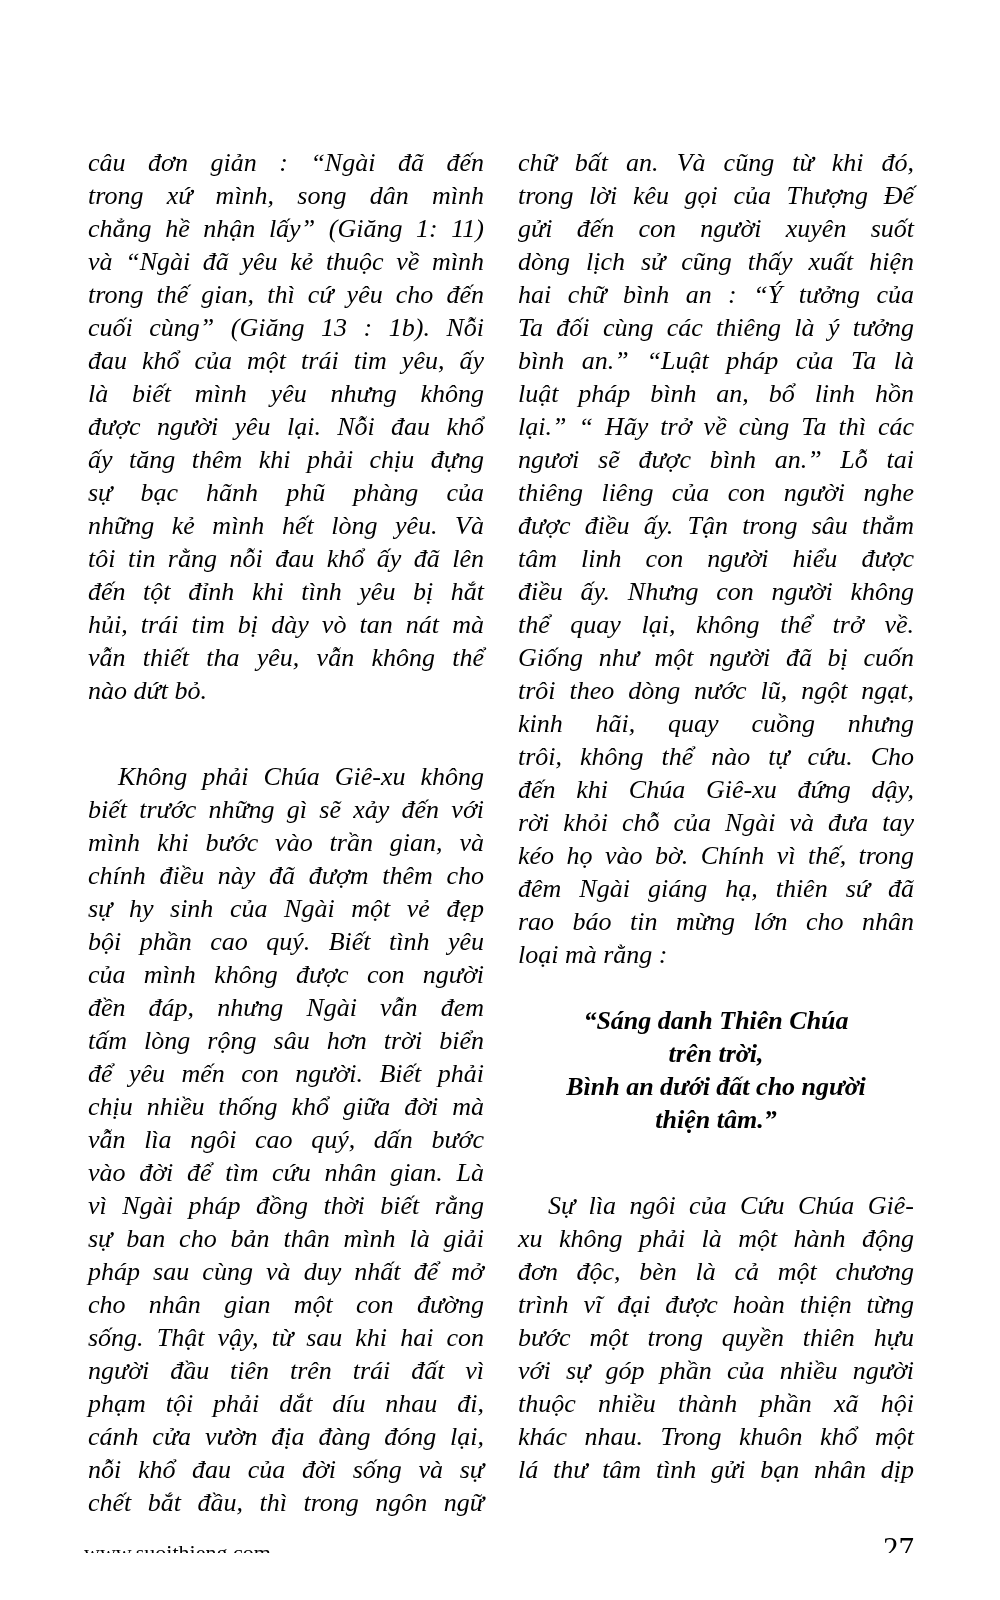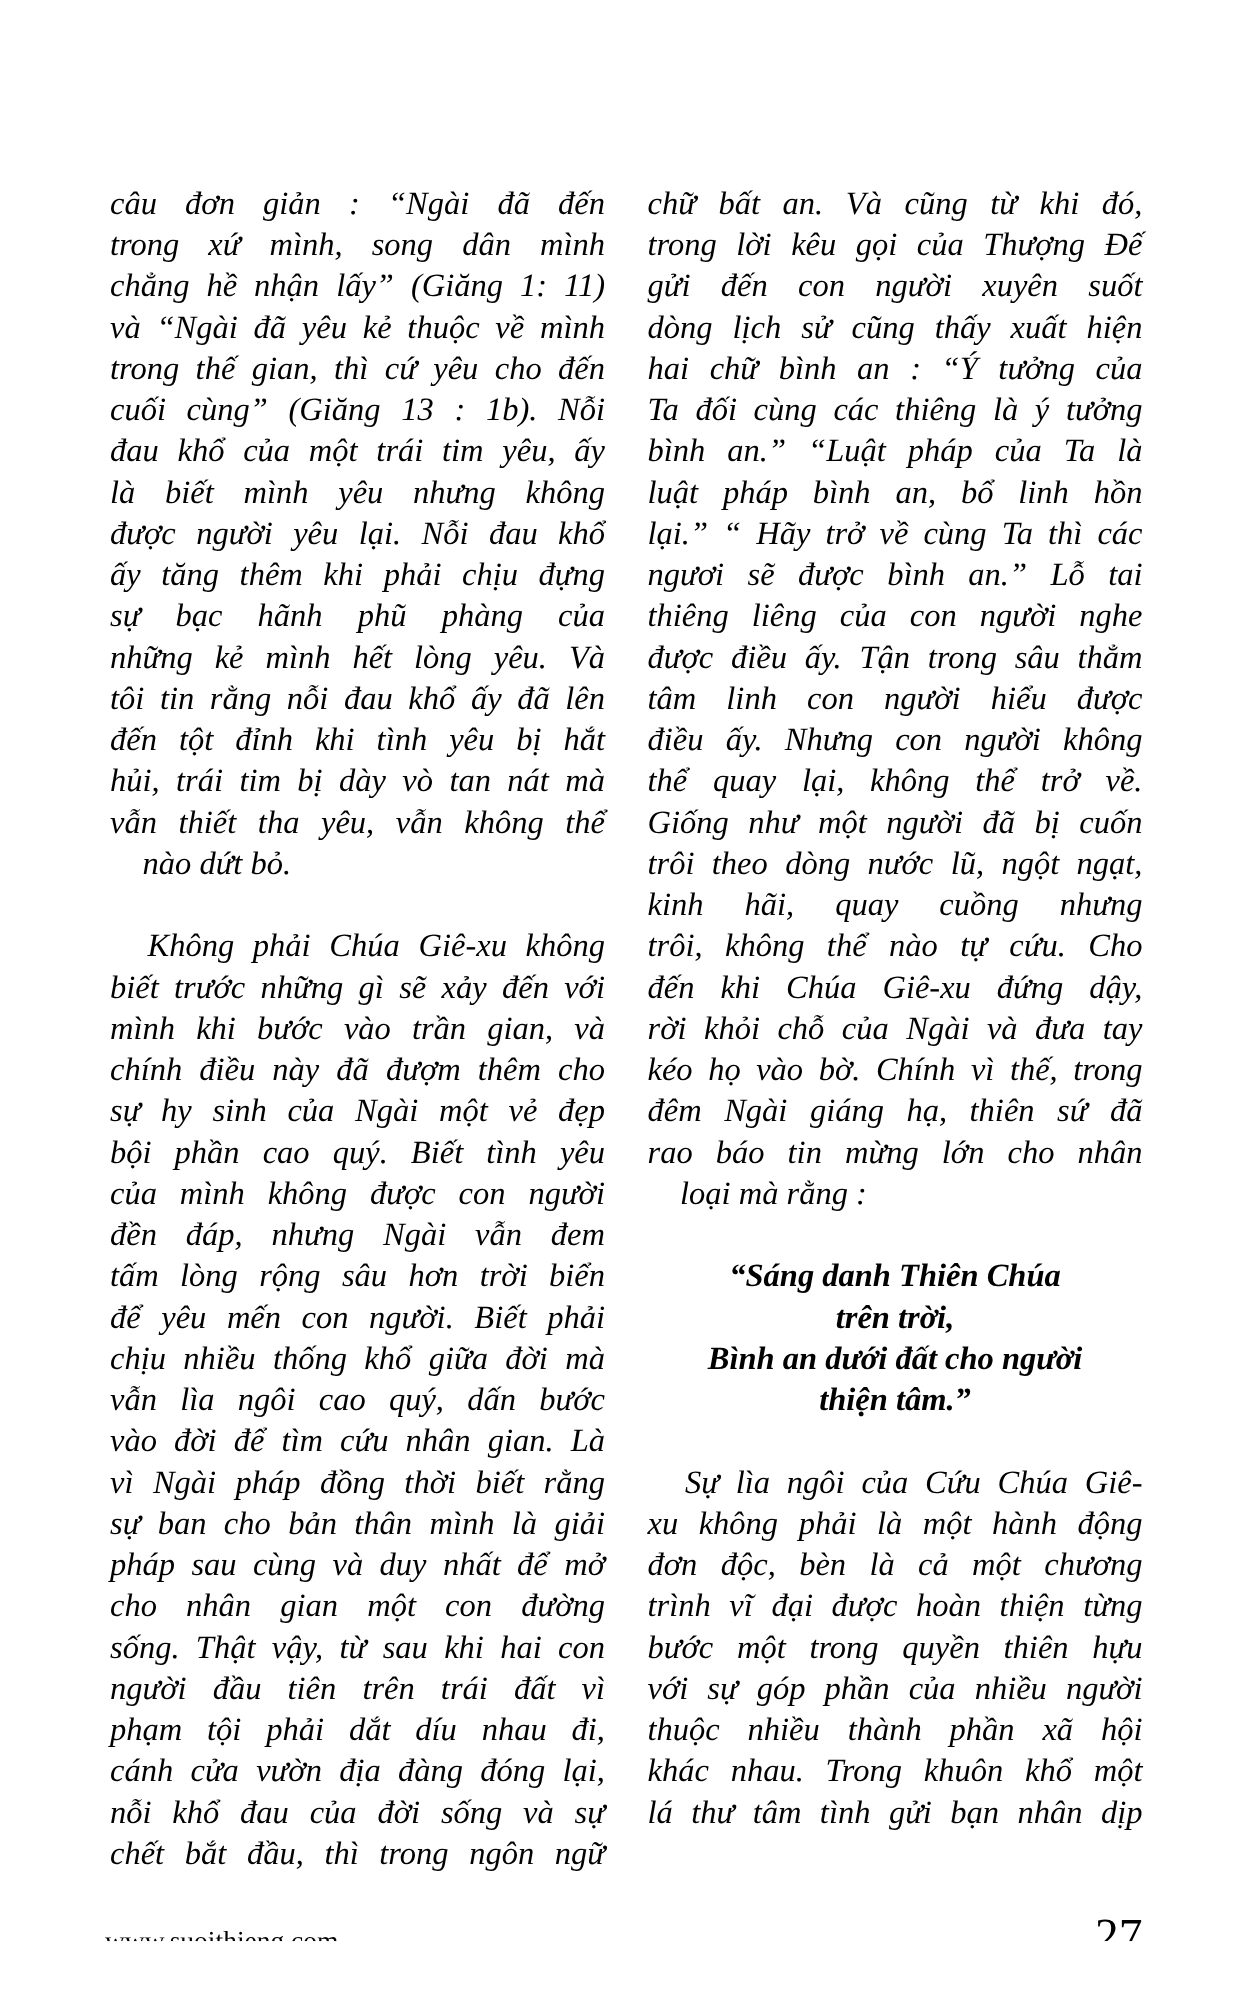--- a/index.html
+++ b/index.html
@@ -23,40 +23,39 @@
   .col-left  { left:88px;  }
   .col-right { left:518px; }
   .line {
     height:33px;
     text-align:justify;
     text-align-last:justify;
   }
   .line.end {
     text-align:left;
     text-align-last:left;
-    margin-left:26px;
   }
-  .line.indent { text-indent:30px; }
+  .line.indent { text-indent:30px;margin-top:20px; }
   .line.blank  { }
   .line.quote {
     font-weight:bold;
     text-align:right;
     text-align-last:center;
   }
   .footer-site {
     position:absolute;
     left:84px; top:1536px;
     font-size:22px;
     font-style:normal;
     line-height:34px;
   }
   .footer-page {
     position:absolute;
     right:106px; top:1532px;
-    font-size:38px;
+    font-size:31px;
     font-style:normal;
     line-height:34px;
   }
 </style>
 </head>
 <body>
 
 <div class="page">
 
   <div class="col col-left">

